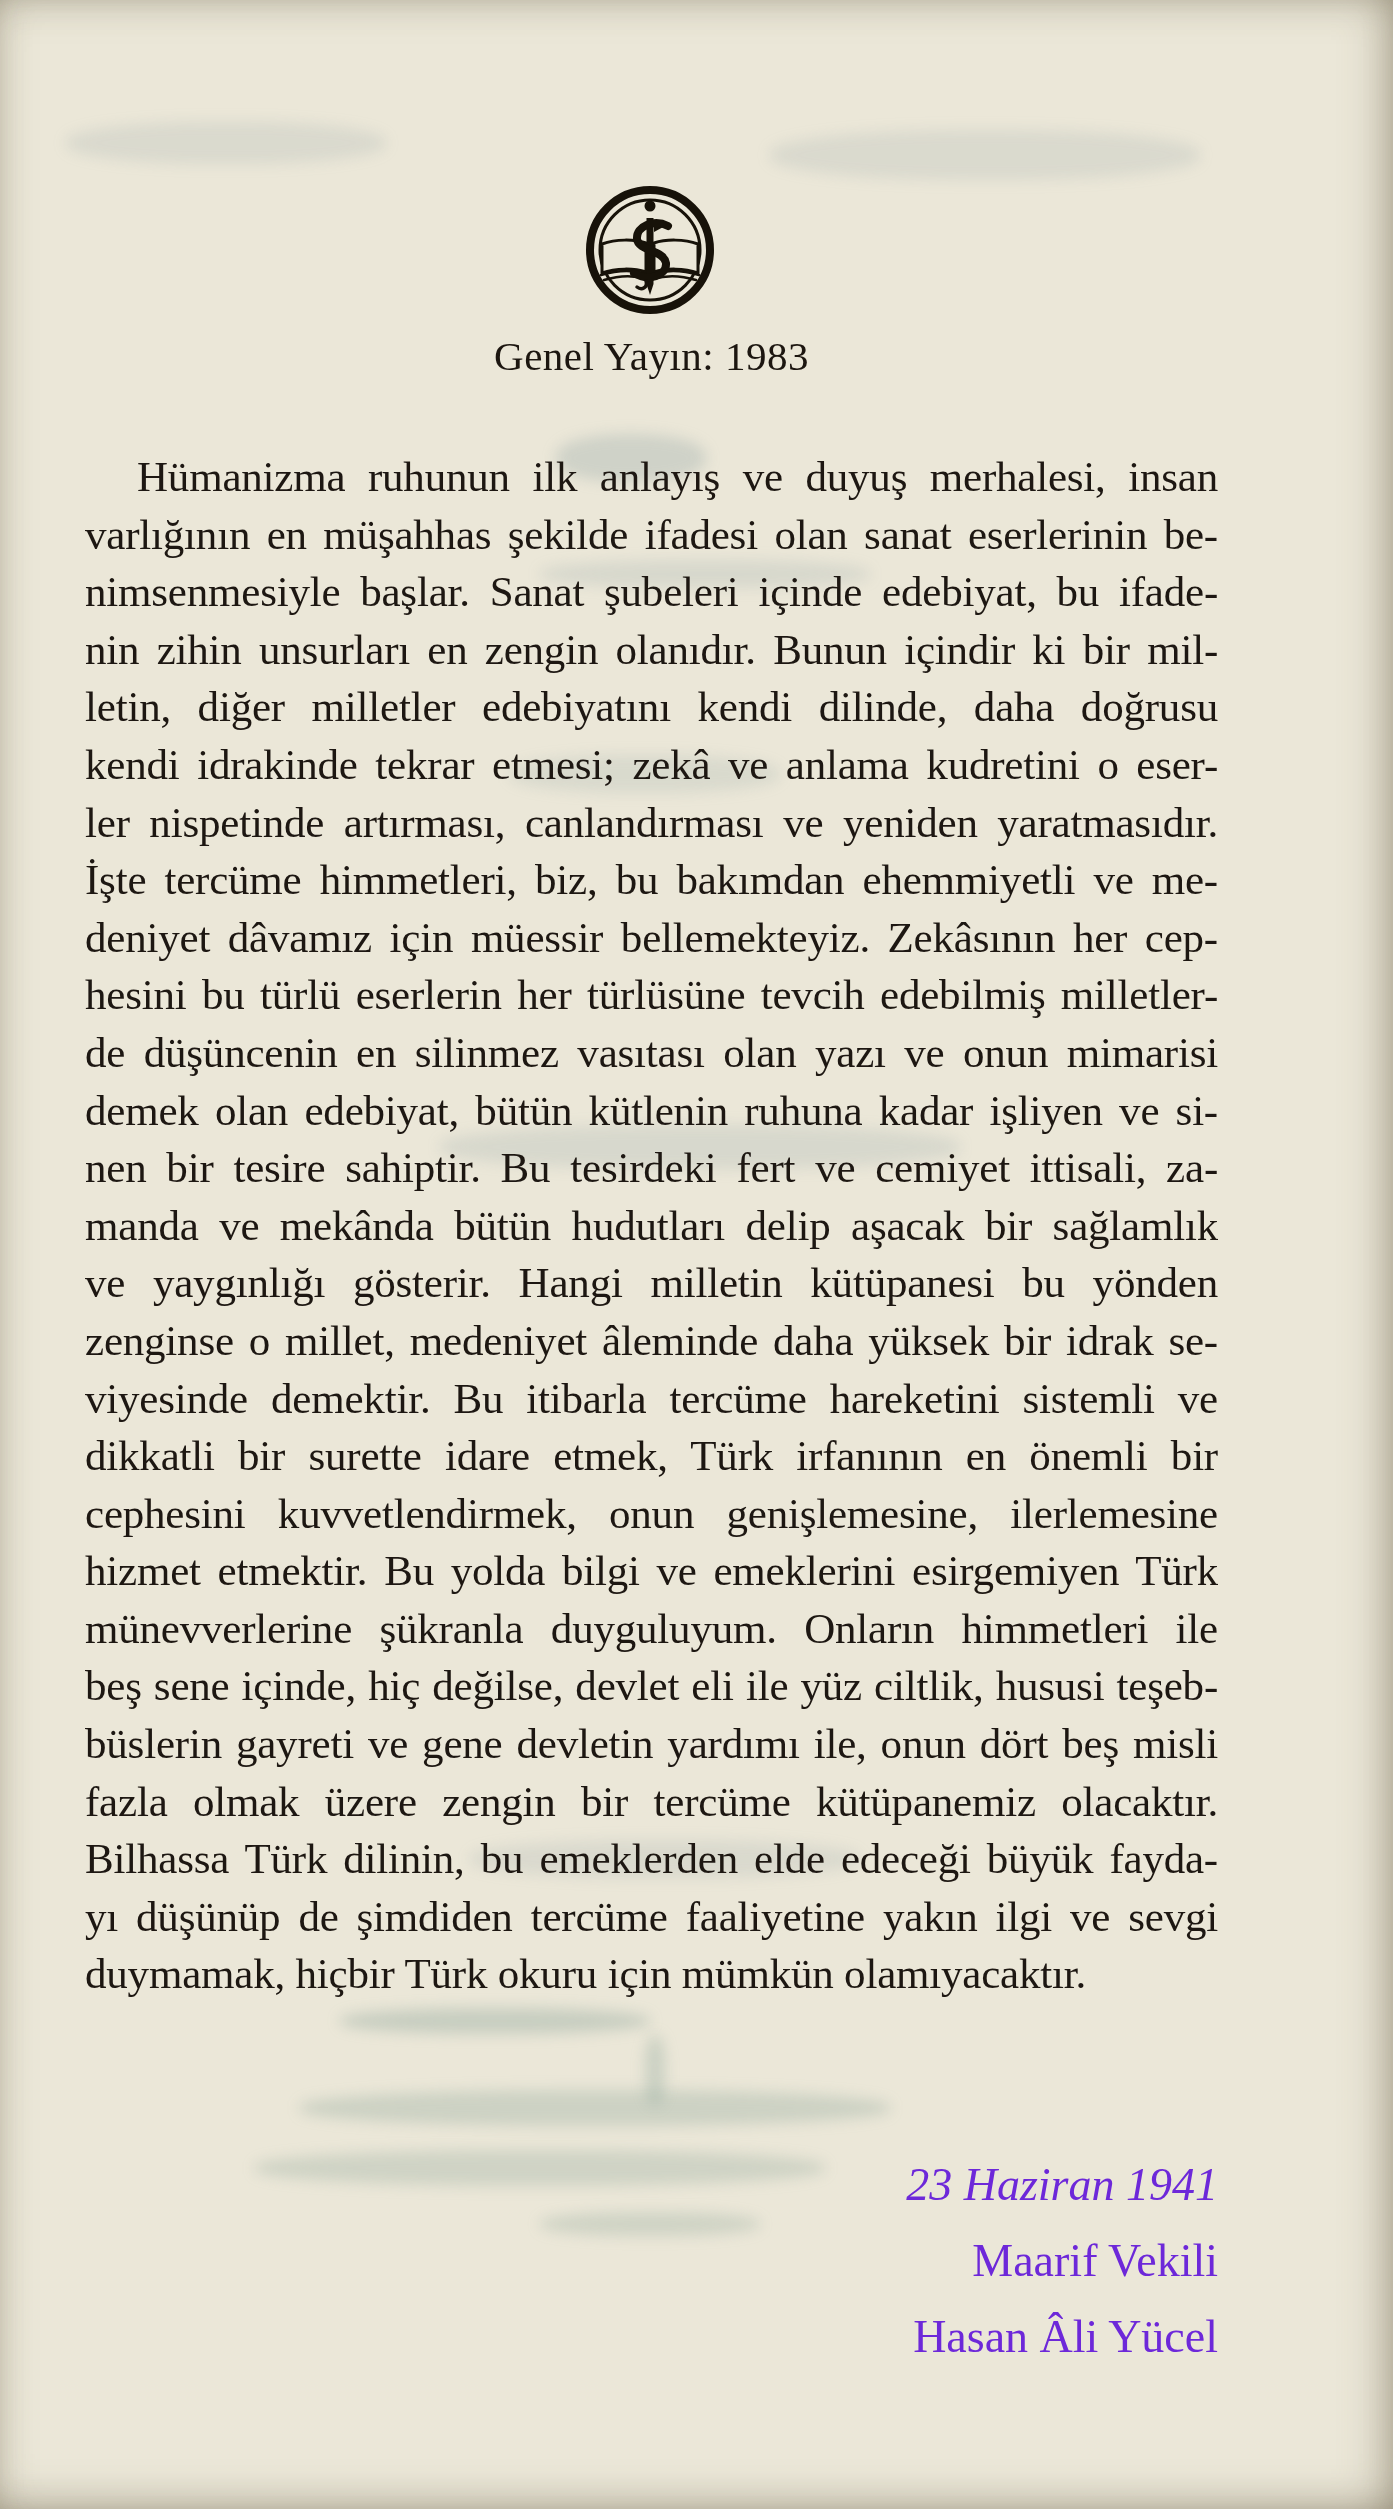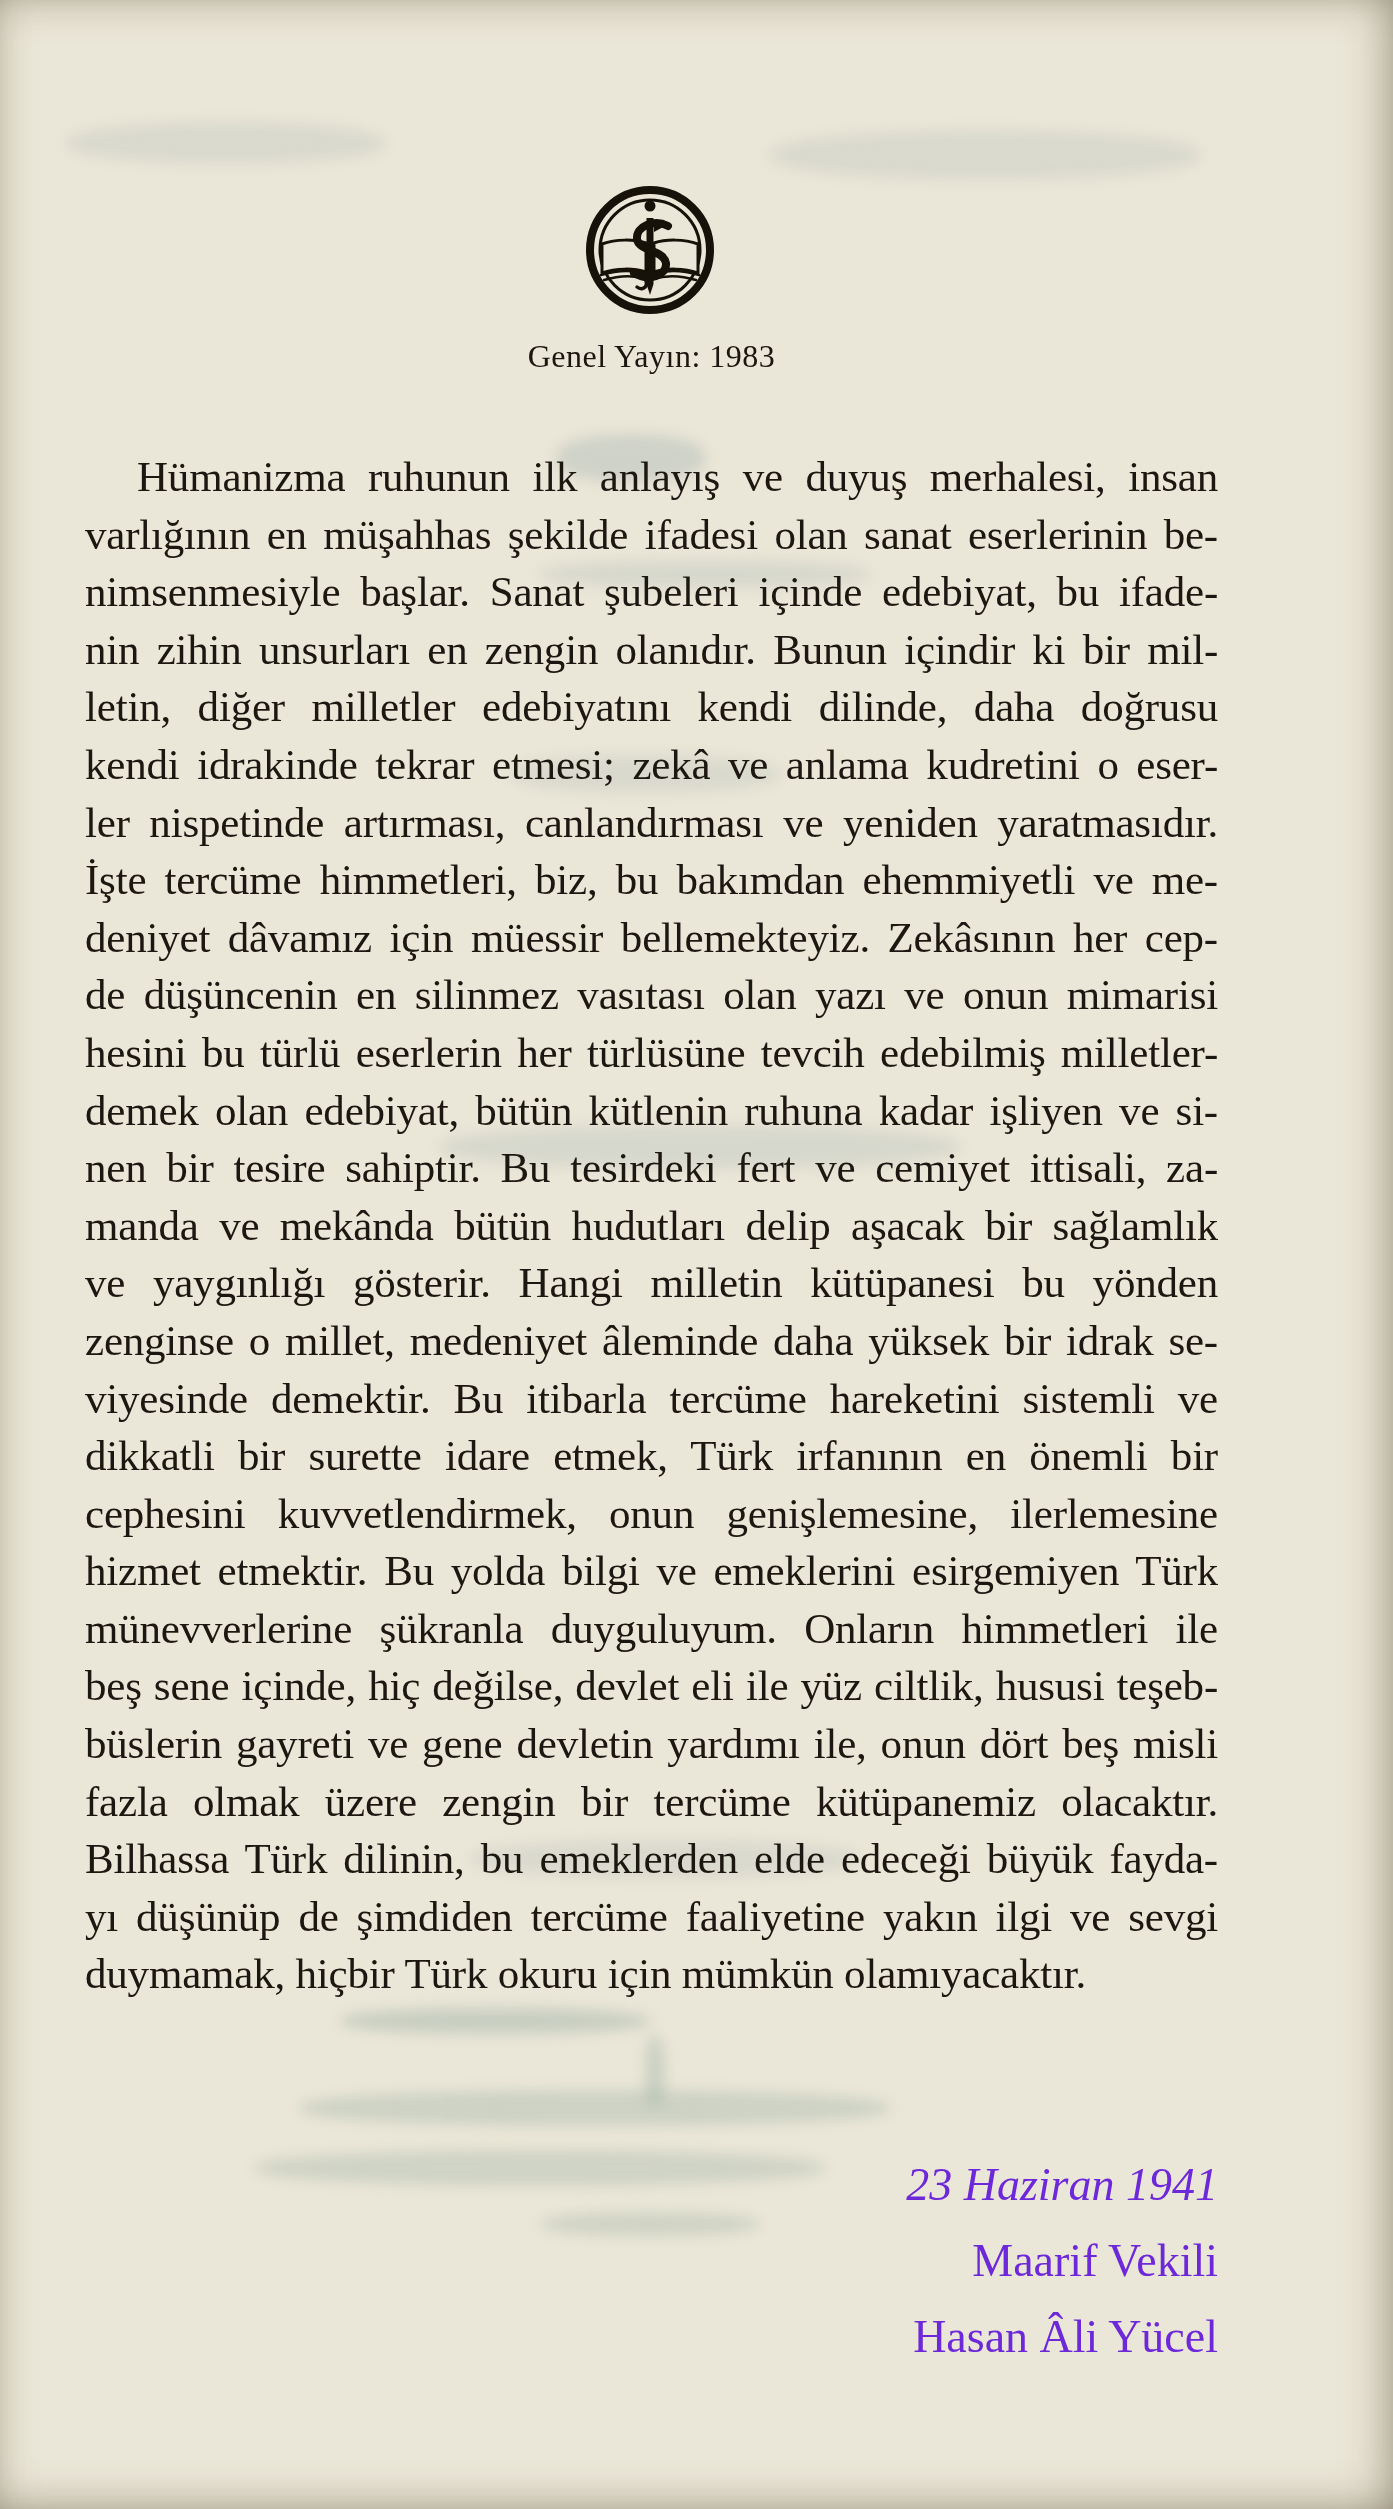--- a/index.html
+++ b/index.html
@@ -64,21 +64,21 @@
   .logo-wrap svg { display: block; width: 100%; height: 100%; }
 
   .publine-row {
     position: absolute;
     left: 85px;
     top: 330px;
     width: 1133px;
     text-align: center;
   }
   .publine {
-    font-size: 32px;
+    font-size: 41px;
     line-height: 52px;
     letter-spacing: 0.5px;
     color: #1c1610;
   }
 
   .preface {
     position: absolute;
     left: 85px;
     top: 448px;
     width: 1133px;
@@ -157,22 +157,22 @@
   <div class="preface">
     <div class="line">Hümanizma ruhunun ilk anlayış ve duyuş merhalesi, insan</div>
     <div class="line">varlığının en müşahhas şekilde ifadesi olan sanat eserlerinin be-</div>
     <div class="line">nimsenmesiyle başlar. Sanat şubeleri içinde edebiyat, bu ifade-</div>
     <div class="line">nin zihin unsurları en zengin olanıdır. Bunun içindir ki bir mil-</div>
     <div class="line">letin, diğer milletler edebiyatını kendi dilinde, daha doğrusu</div>
     <div class="line">kendi idrakinde tekrar etmesi; zekâ ve anlama kudretini o eser-</div>
     <div class="line">ler nispetinde artırması, canlandırması ve yeniden yaratmasıdır.</div>
     <div class="line">İşte tercüme himmetleri, biz, bu bakımdan ehemmiyetli ve me-</div>
     <div class="line">deniyet dâvamız için müessir bellemekteyiz. Zekâsının her cep-</div>
+    <div class="line">hesini bu türlü eserlerin her türlüsüne tevcih edebilmiş milletler-</div>
     <div class="line">de düşüncenin en silinmez vasıtası olan yazı ve onun mimarisi</div>
-    <div class="line">hesini bu türlü eserlerin her türlüsüne tevcih edebilmiş milletler-</div>
     <div class="line">demek olan edebiyat, bütün kütlenin ruhuna kadar işliyen ve si-</div>
     <div class="line">nen bir tesire sahiptir. Bu tesirdeki fert ve cemiyet ittisali, za-</div>
     <div class="line">manda ve mekânda bütün hudutları delip aşacak bir sağlamlık</div>
     <div class="line">ve yaygınlığı gösterir. Hangi milletin kütüpanesi bu yönden</div>
     <div class="line">zenginse o millet, medeniyet âleminde daha yüksek bir idrak se-</div>
     <div class="line">viyesinde demektir. Bu itibarla tercüme hareketini sistemli ve</div>
     <div class="line">dikkatli bir surette idare etmek, Türk irfanının en önemli bir</div>
     <div class="line">cephesini kuvvetlendirmek, onun genişlemesine, ilerlemesine</div>
     <div class="line">hizmet etmektir. Bu yolda bilgi ve emeklerini esirgemiyen Türk</div>
     <div class="line">münevverlerine şükranla duyguluyum. Onların himmetleri ile</div>

